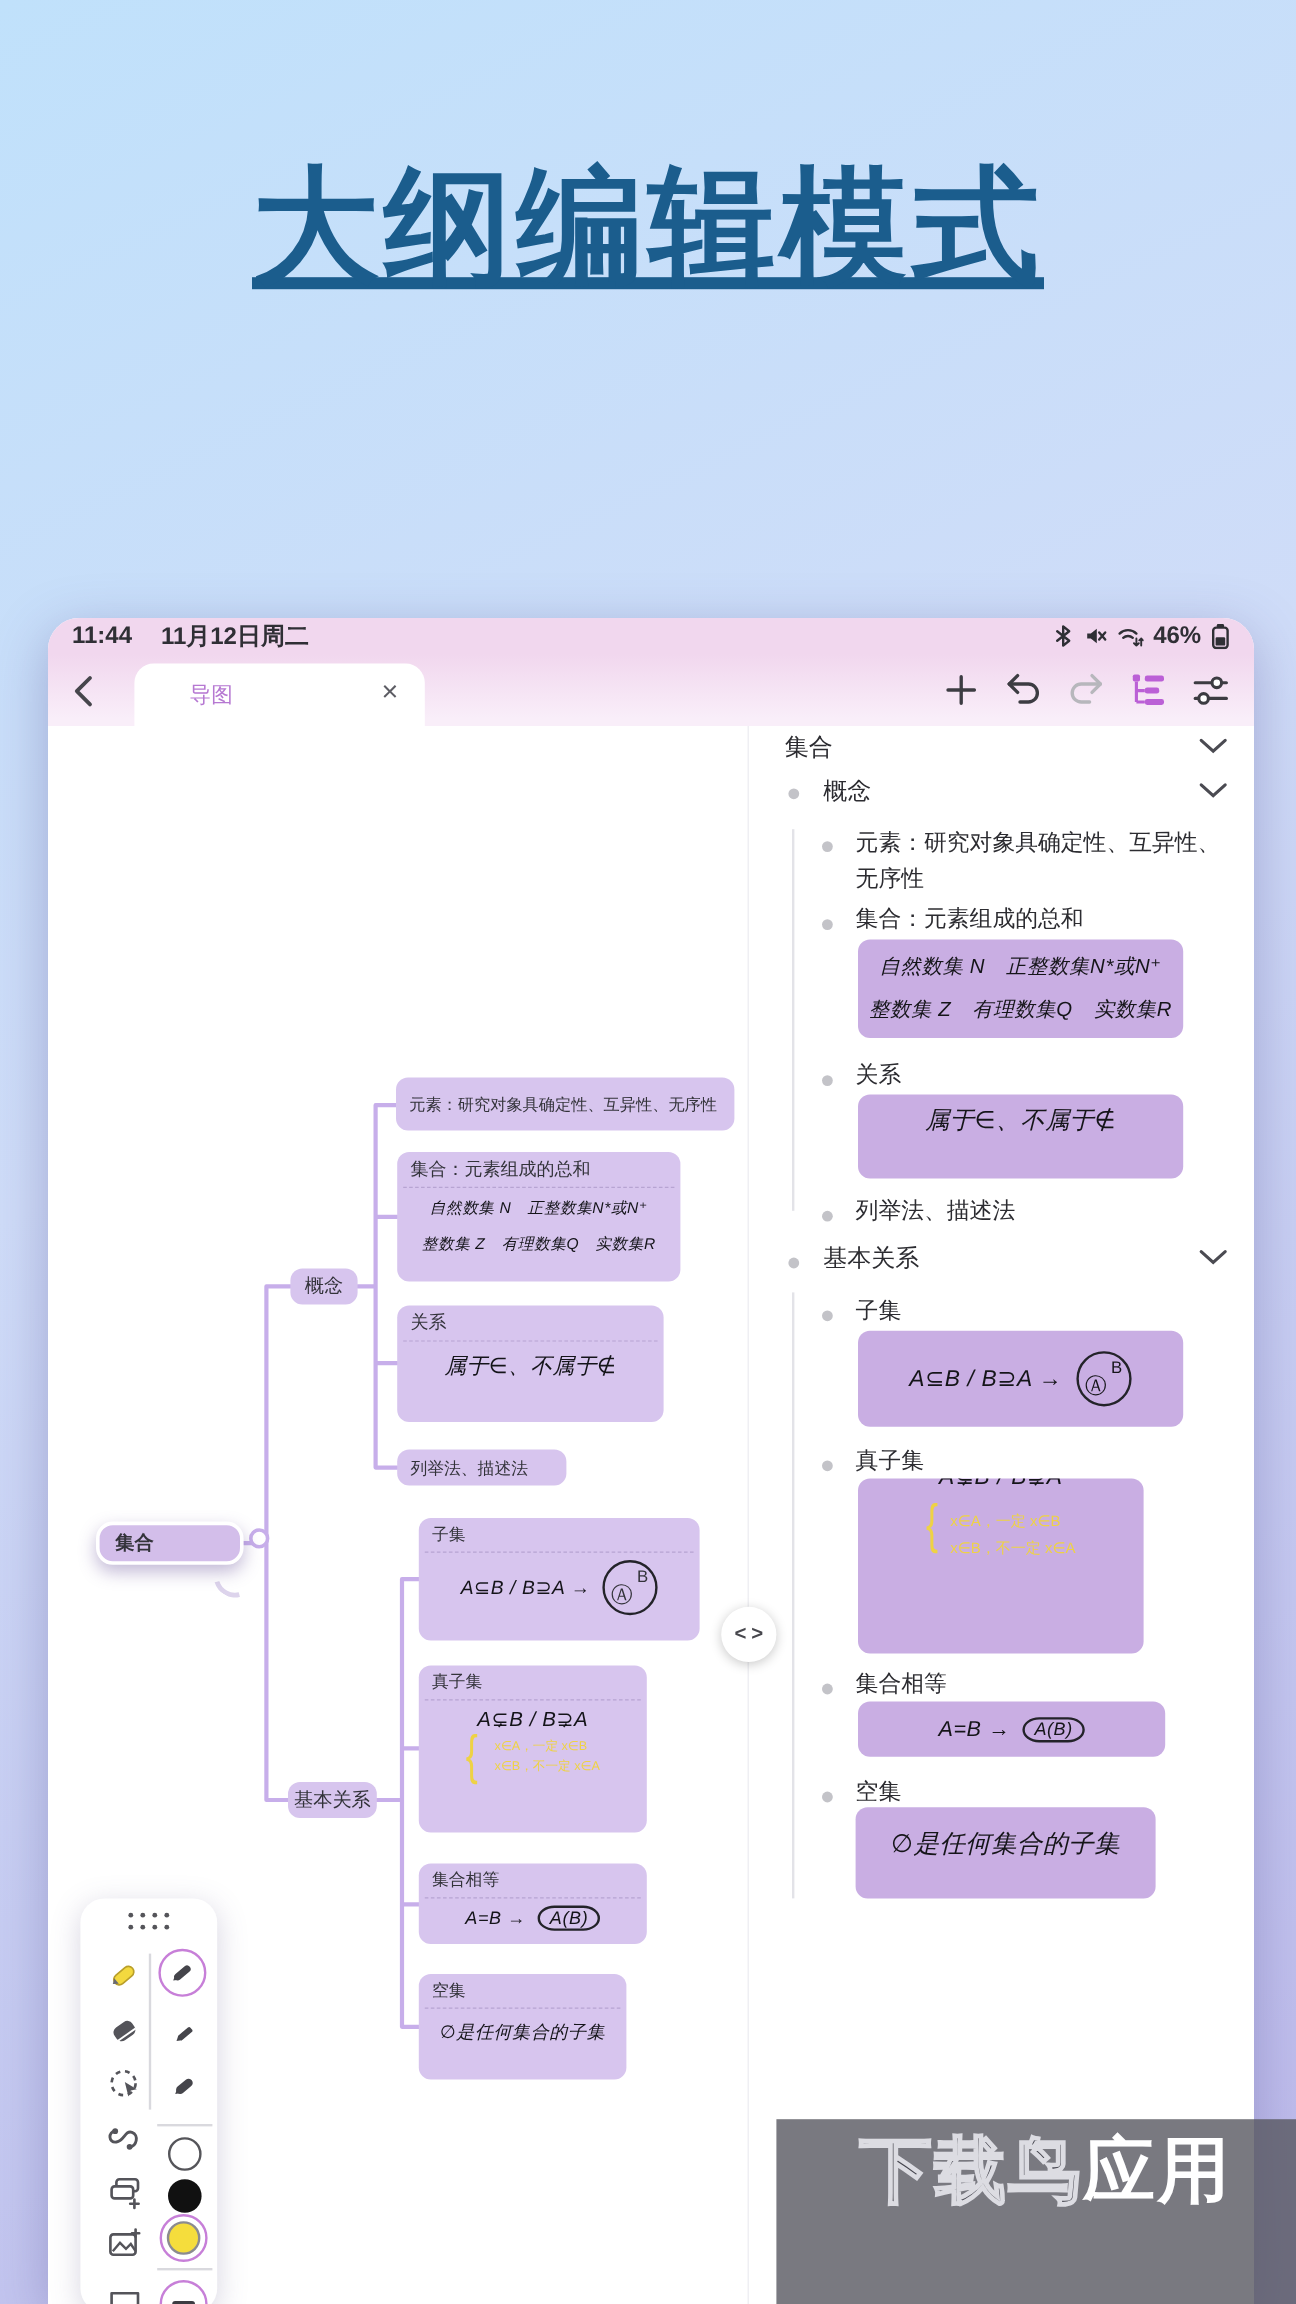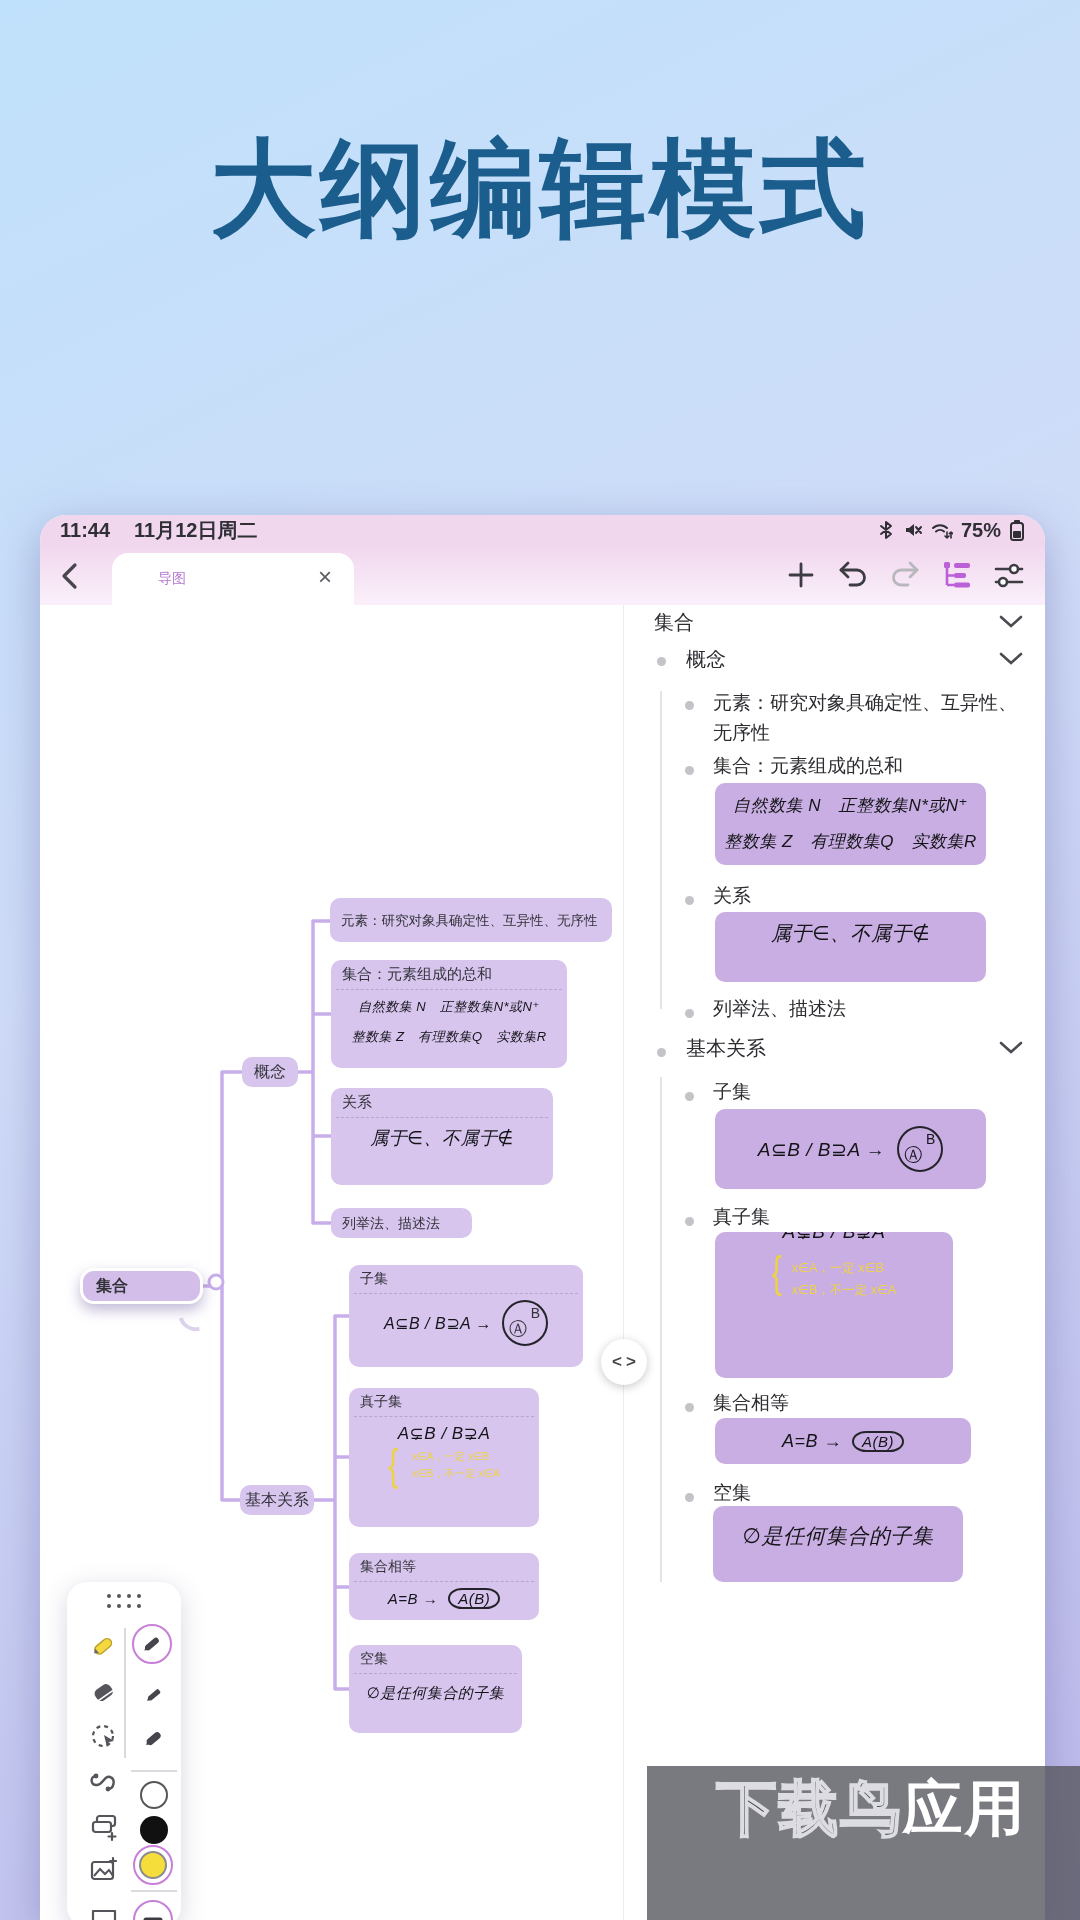--- a/index.html
+++ b/index.html
@@ -2,39 +2,39 @@
 <html><head>
 <meta charset="utf-8">
 <style>
   html,body{margin:0;padding:0;}
   body{font-family:"Liberation Sans","DejaVu Sans",sans-serif;}
   .page{position:relative;width:1080px;height:1920px;overflow:hidden;
     background:linear-gradient(155deg,#c0e1fb 0%,#cfdcf8 42%,#bcb8ea 100%);}
 
   
   .hero-title{position:absolute;left:0;top:118px;width:100%;text-align:center;
-    font-size:106px;font-weight:900;letter-spacing:4px;color:#1b5d8d;}
+    font-size:106px;font-weight:900;letter-spacing:4px;color:#1b5d8d;text-decoration:underline;}
   .hero-sub{position:absolute;left:0;top:348px;width:100%;text-align:center;
     font-size:40px;font-weight:700;letter-spacing:2px;color:#136a96;}
 
   
   .window{position:absolute;left:40px;top:515px;width:1005px;height:1405px;
     background:#fff;border-radius:26px 26px 0 0;overflow:hidden;
     box-shadow:0 12px 44px rgba(90,85,150,.38);}
   .statusbar{position:absolute;left:0;top:0;width:100%;height:30px;background:#f1d7ee;
     display:flex;align-items:center;justify-content:space-between;padding:14px 20px;box-sizing:border-box;
     font-size:20px;font-weight:700;color:#2f2f35;}
   .sb-left{display:flex;gap:24px;align-items:center;}
   .sb-right{display:flex;gap:8px;align-items:center;font-weight:600;}
   .tabbar{position:absolute;left:0;top:30px;width:100%;height:60px;
     background:linear-gradient(180deg,#f1d7ee 0%,#f9eef9 90%);}
   .back{position:absolute;left:14px;top:14px;width:34px;height:34px;}
   .tab{position:absolute;left:72px;top:8px;width:242px;height:52px;background:#fff;
     border-radius:16px 16px 0 0;display:flex;align-items:center;}
-  .tab-label{margin-left:46px;font-size:14px;color:#b678d2;}
+  .tab-label{margin-left:46px;font-size:18px;color:#b678d2;}
   .tab-close{position:absolute;right:22px;top:10px;font-size:24px;color:#5d5d64;}
   .hicons{position:absolute;right:18px;top:12px;display:flex;gap:16px;align-items:center;}
   .hbtn{width:36px;height:36px;display:flex;align-items:center;justify-content:center;}
 
   
   .canvas{position:absolute;left:0;top:90px;width:583px;height:1315px;background:#fff;}
   .links{position:absolute;left:0;top:0;}
   .mnode{position:absolute;background:#d7c5ee;border-radius:10px;color:#33333a;box-sizing:border-box;}
   .ntitle{padding:5px 11px 3px;font-weight:500;}
   .nsep{border-top:1.5px dashed #b7a4d2;margin:2px 5px 0;}
@@ -138,21 +138,21 @@
               <path d="M3 8 H6 L11 4 V16 L6 12 H3 Z" fill="#2f2f35"></path>
               <path d="M13 7 L18 13 M18 7 L13 13" stroke="#2f2f35" stroke-width="2" stroke-linecap="round"></path>
             </svg>
         </span>
         <span>
           <svg width="22" height="20" viewBox="0 0 22 20">
               <path d="M2 8 a10 10 0 0 1 14 0 M5 11.5 a6 6 0 0 1 8 0" fill="none" stroke="#2f2f35" stroke-width="2" stroke-linecap="round"></path>
               <path d="M16 12 v6 M16 18 l-2-2 M16 18 l2-2 M20 18 v-6 M20 12 l-1.6 1.6 M20 12 l1.6 1.6" stroke="#2f2f35" stroke-width="1.6" stroke-linecap="round"></path>
             </svg>
         </span>
-        <span>75%</span>
+        <span>46%</span>
         <span>
           <svg width="16" height="22" viewBox="0 0 16 22">
               <rect x="5" y="1" width="6" height="3" rx="1" fill="#2f2f35"></rect>
               <rect x="2" y="4" width="12" height="17" rx="2.5" fill="none" stroke="#2f2f35" stroke-width="2"></rect>
               <rect x="4" y="12" width="8" height="7" rx="1" fill="#2f2f35"></rect>
             </svg>
         </span>
       </div>
     </div>
 

